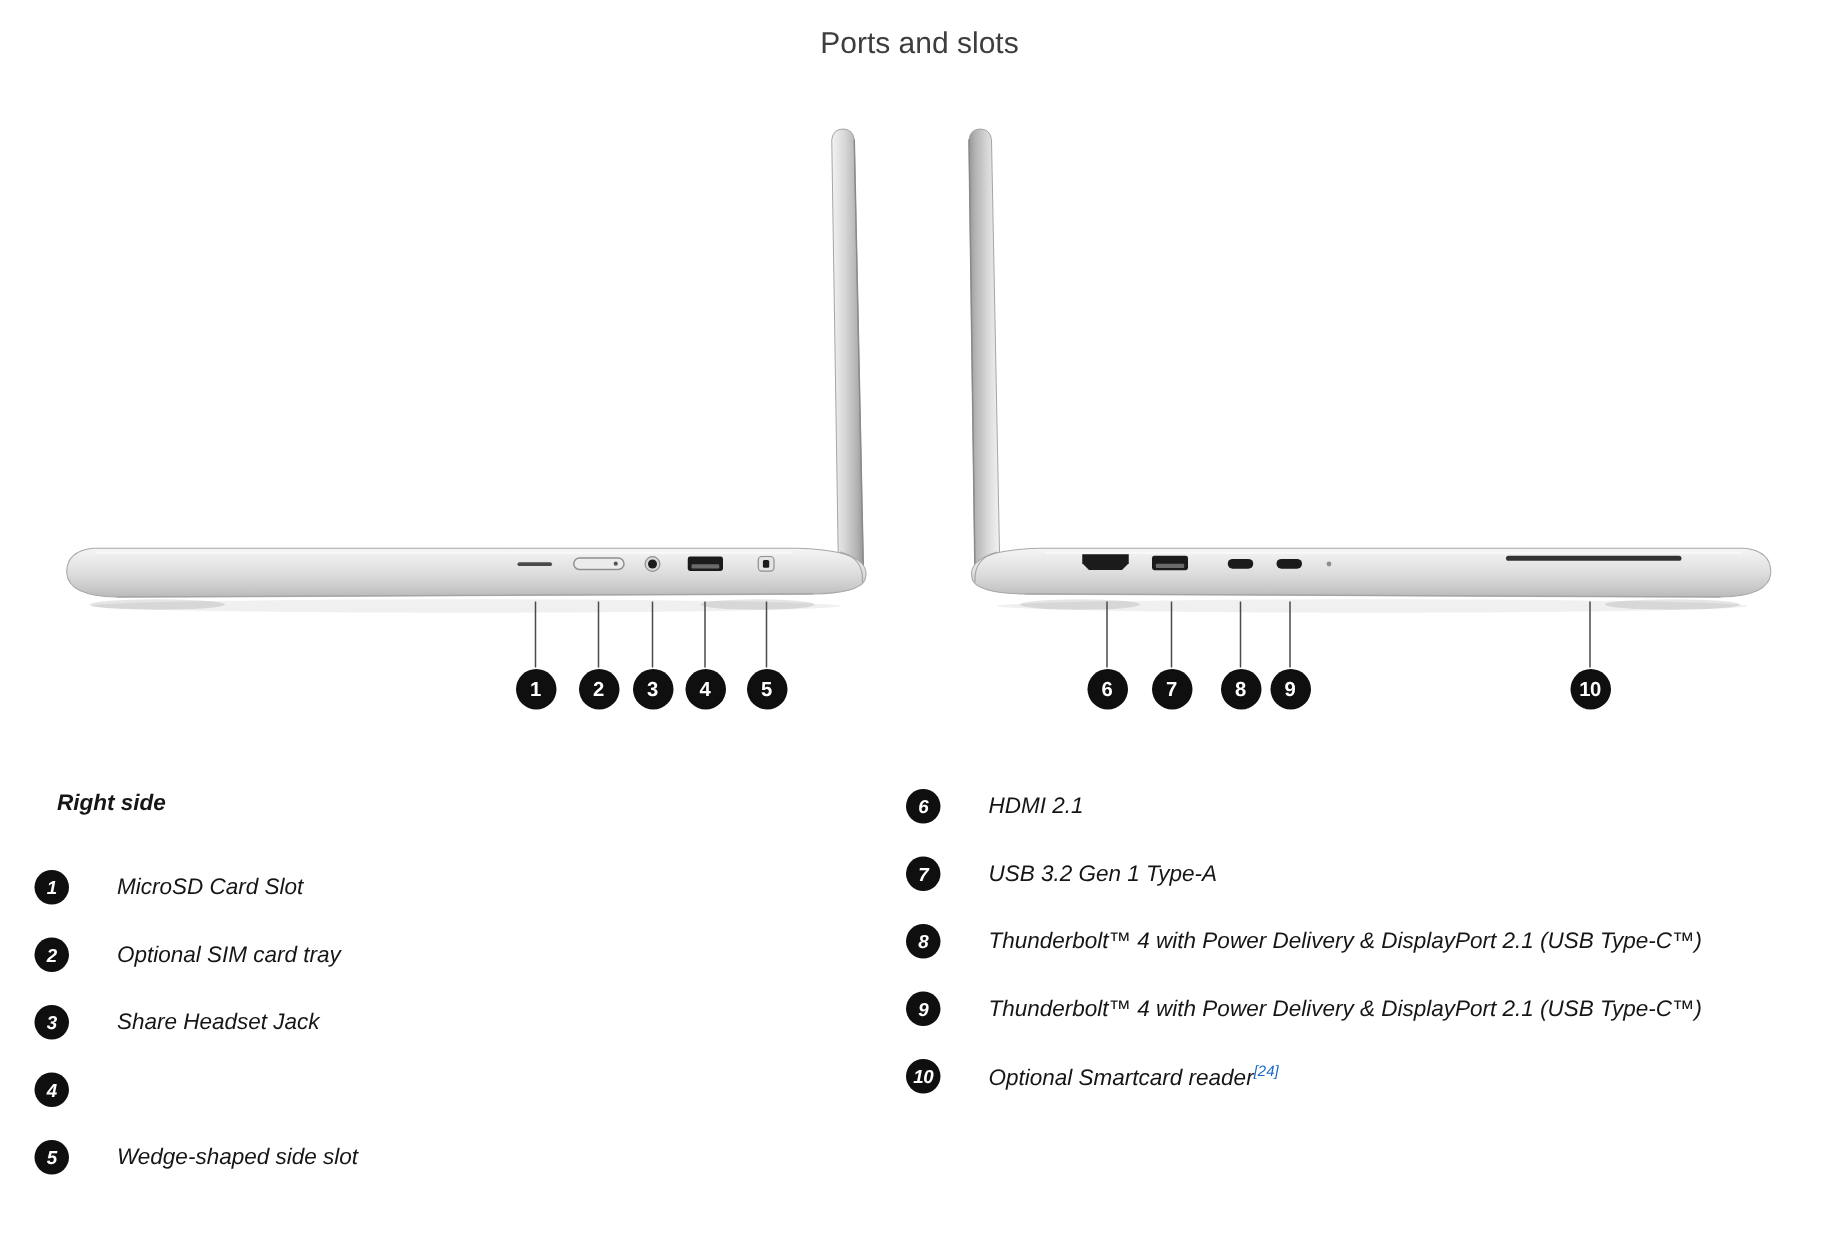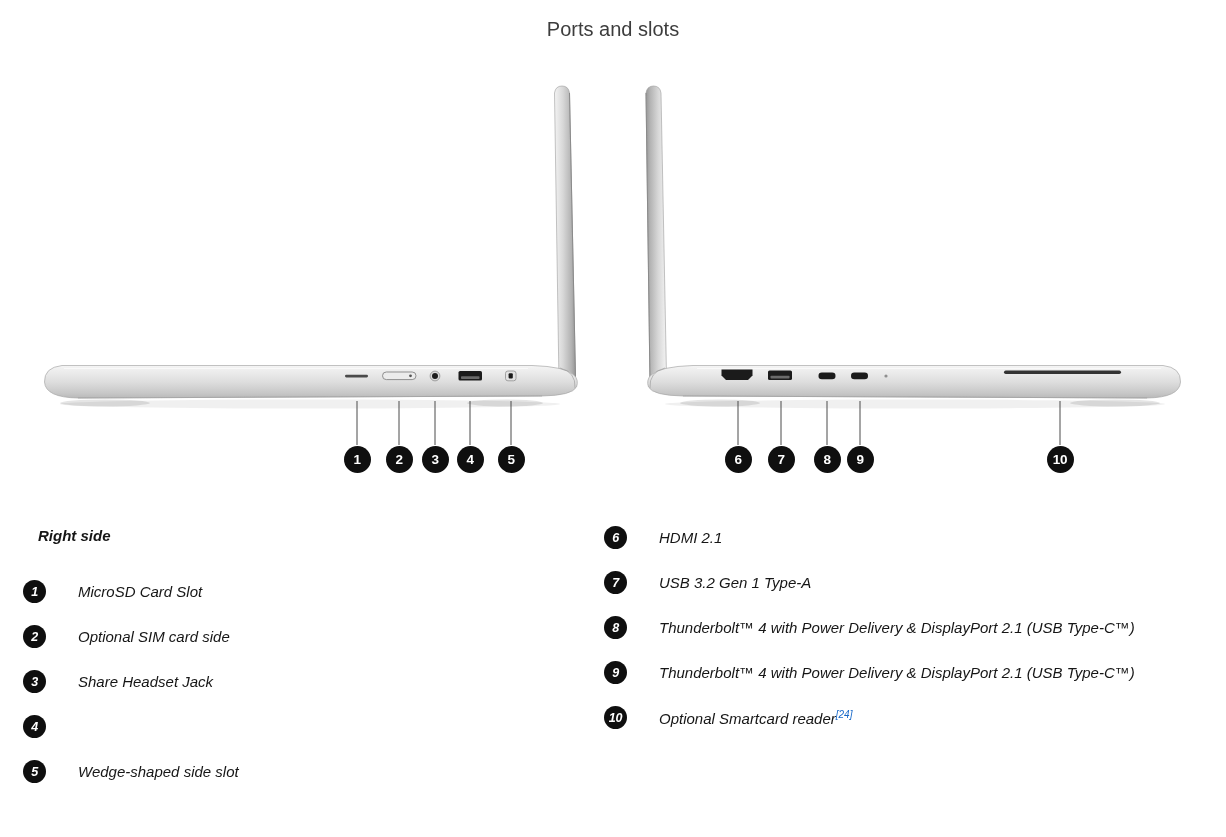--- a/index.html
+++ b/index.html
@@ -160,21 +160,21 @@
 
   <div class="legend-col right-col">
     <div class="legend-heading">Right side</div>
 
     <div class="legend-row">
       <div class="legend-num">1</div>
       <div class="legend-label">MicroSD Card Slot</div>
     </div>
     <div class="legend-row">
       <div class="legend-num">2</div>
-      <div class="legend-label">Optional SIM card side</div>
+      <div class="legend-label">Optional SIM card tray</div>
     </div>
     <div class="legend-row">
       <div class="legend-num">3</div>
       <div class="legend-label">Share Headset Jack</div>
     </div>
     <div class="legend-row">
       <div class="legend-num">4</div>
     </div>
     <div class="legend-row">
       <div class="legend-num">5</div>

